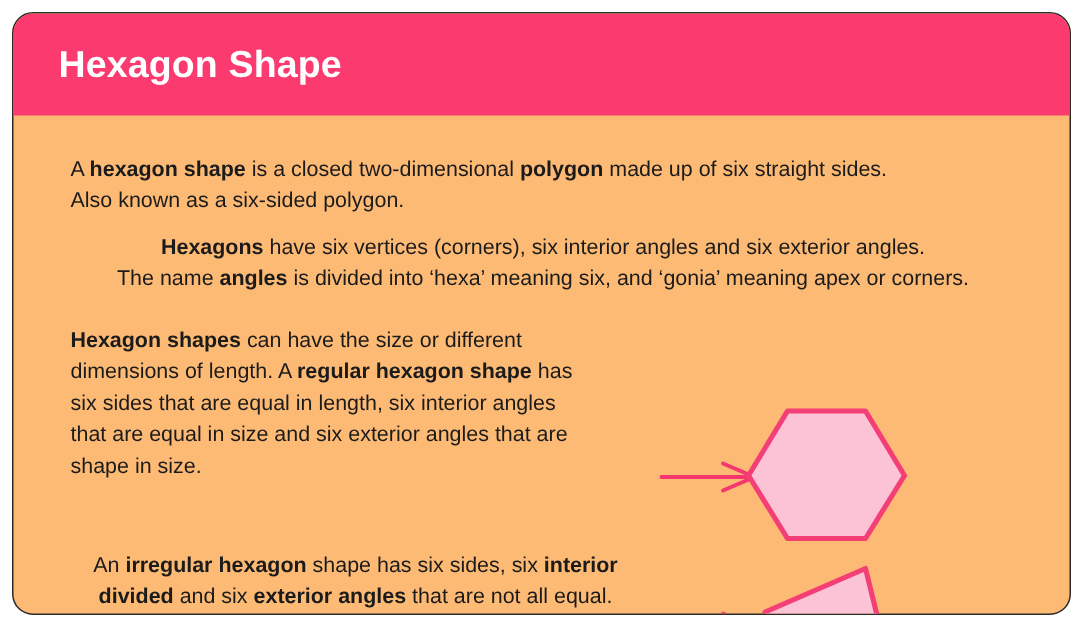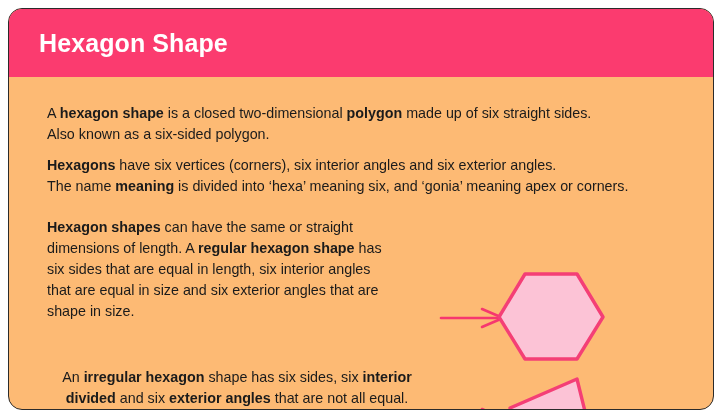--- a/index.html
+++ b/index.html
@@ -52,21 +52,21 @@
 
   p.para {
     margin: 10px;
     font-size: 14.3px;
     line-height: 21px;
     color: #1b1b1b;
   }
   p.para b { font-weight: bold; }
 
   .para-1 { margin-bottom: 18px; }
-  .para-2 { margin-bottom: 22px; }
+  .para-2 { margin-bottom: 22px; text-align: center; }
 
   .split {
     display: flex;
     align-items: flex-start;
   }
   .text-col-regular { width: 400px; }
   .text-col-irregular { width: 400px; }
 
   .para-4-wrap { margin-top: 25px; text-align: center; }
 
@@ -91,27 +91,27 @@
 
   <div class="card-body">
 
     <p class="para para-1">
       <span>A </span><b>hexagon shape</b><span> is a closed two-dimensional </span><b>polygon</b><span> made up of six straight sides.</span><br>
       <span>Also known as a six-sided polygon.</span>
     </p>
 
     <p class="para para-2">
       <b>Hexagons</b><span> have six vertices (corners), six interior angles and six exterior angles.</span><br>
-      <span>The name </span><b>meaning</b><span> is divided into ‘hexa’ meaning six, and ‘gonia’ meaning apex or corners.</span>
+      <span>The name </span><b>angles</b><span> is divided into ‘hexa’ meaning six, and ‘gonia’ meaning apex or corners.</span>
     </p>
 
     <div class="split">
       <div class="text-col-regular">
         <p class="para">
-          <b>Hexagon shapes</b><span> can have the same or straight</span><br>
+          <b>Hexagon shapes</b><span> can have the size or different</span><br>
           <span>dimensions of length. A </span><b>regular hexagon shape</b><span> has</span><br>
           <span>six sides that are equal in length, six interior angles</span><br>
           <span>that are equal in size and six exterior angles that are</span><br>
           <span>shape in size.</span>
         </p>
       </div>
     </div>
 
     <div class="split para-4-wrap">
       <div class="text-col-irregular">

